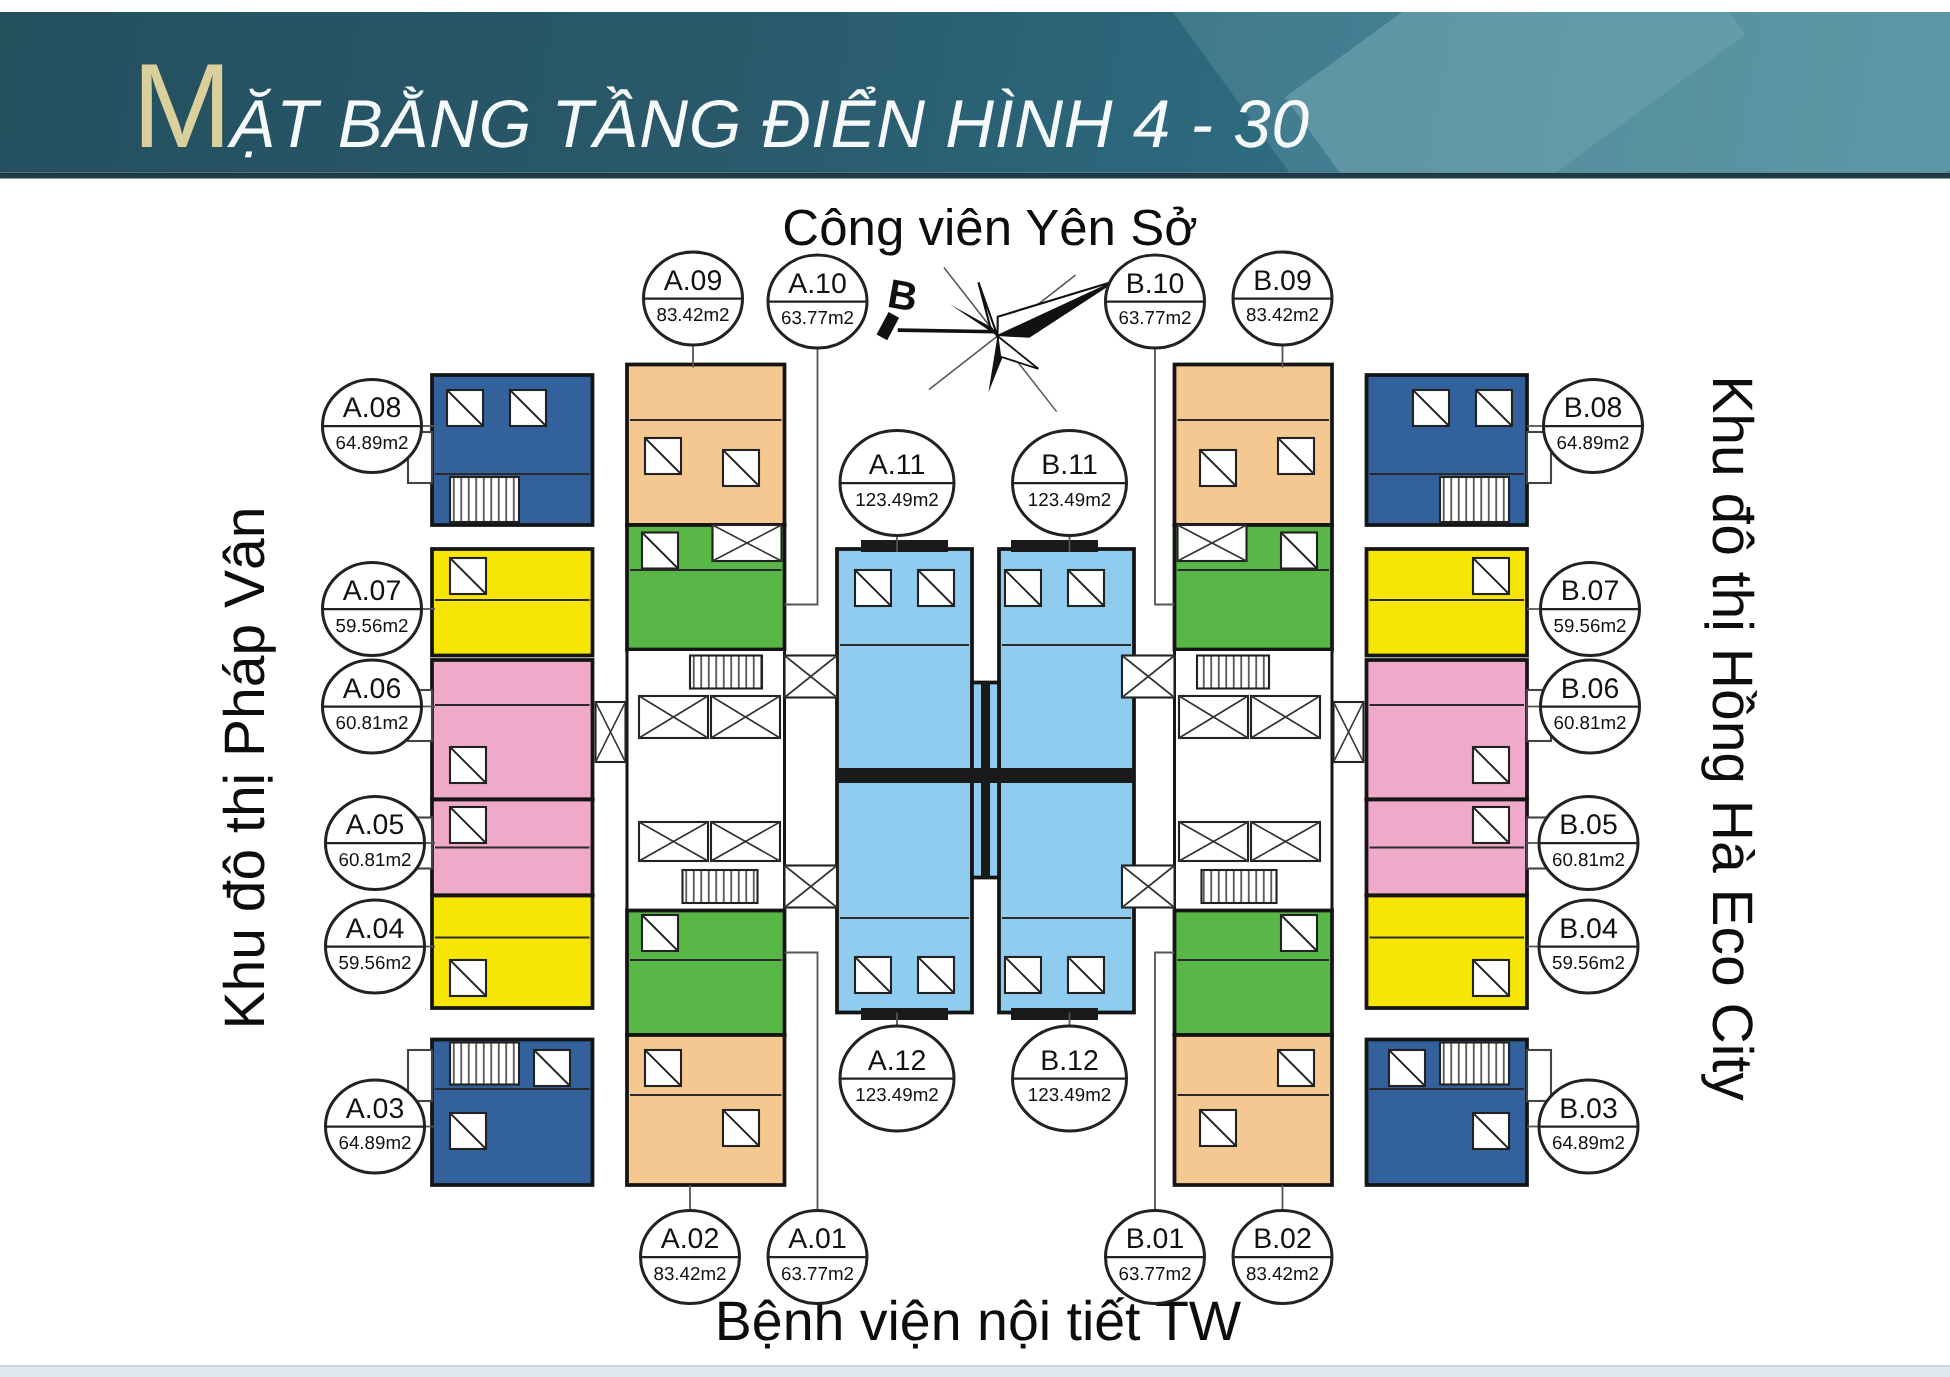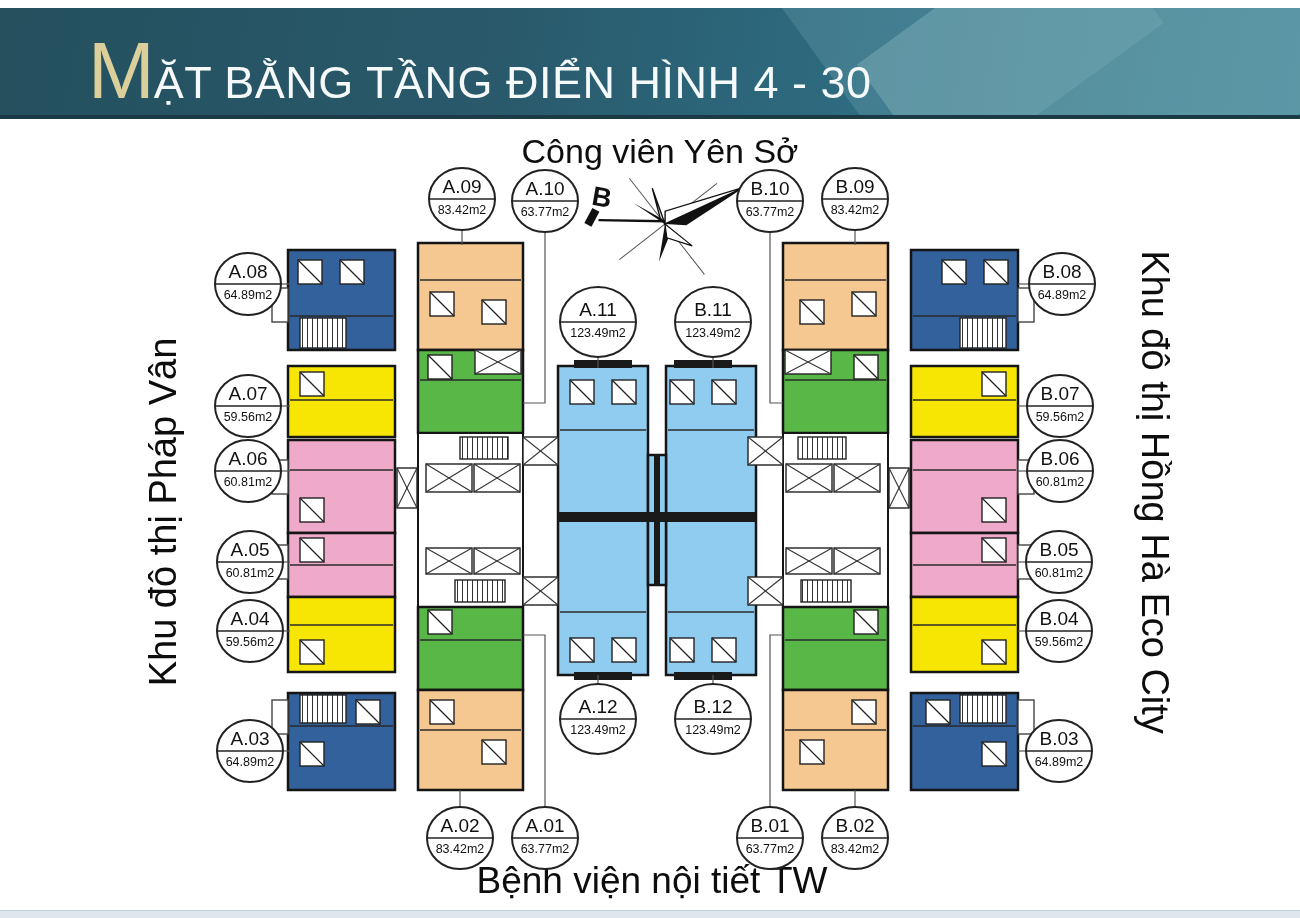--- a/index.html
+++ b/index.html
@@ -8,21 +8,21 @@
   
   .banner{position:absolute;left:0;top:8px;width:1300px;height:107px;
           background:linear-gradient(100deg,#24505e 0%,#29596b 38%,#2e6d82 68%,#3a8093 100%);
           border-bottom:4px solid #1c3946;overflow:hidden;}
   .banner::before{content:"";position:absolute;right:-70px;top:-110px;width:470px;height:300px;
           background:rgba(170,207,213,.30);transform:rotate(-36deg);}
   .banner::after{content:"";position:absolute;right:190px;top:-150px;width:300px;height:280px;
           background:rgba(150,196,206,.20);transform:rotate(-36deg);}
   .banner-title{position:absolute;left:88px;bottom:6px;display:flex;align-items:baseline;z-index:2;}
   .big-m{font-size:80px;line-height:.85;color:#dbd09b;font-weight:400;letter-spacing:-2px;}
-  .title-rest{font-size:45px;color:#f6f9f9;letter-spacing:.5px;margin-left:1px;}
+  .title-rest{font-size:45px;color:#f6f9f9;letter-spacing:.5px;margin-left:1px;font-style:italic;}
   .bottom-strip{position:absolute;left:0;bottom:0;width:1300px;height:7px;background:#dfe7ed;
           border-top:1px solid #c2d1da;}
   
   svg{position:absolute;left:0;top:0;}
   .u{stroke:#151515;stroke-width:2.5;}
   .core{fill:#fff;stroke:#151515;stroke-width:2;}
   .w{stroke:#2a2a2a;stroke-width:1.3;fill:none;}
   .xl{stroke:#333;stroke-width:1.1;}
   .blk{fill:#1a1a1a;}
   .balc{fill:#fff;stroke:#444;stroke-width:1.4;}

